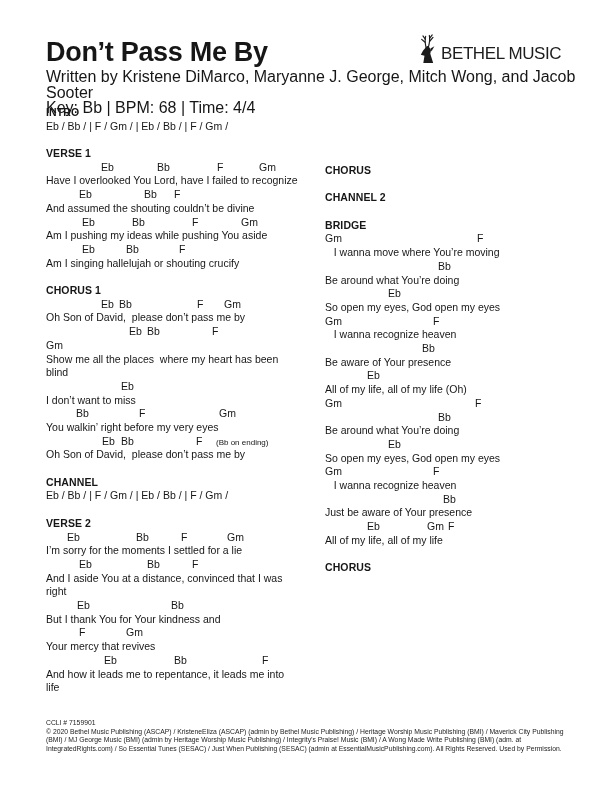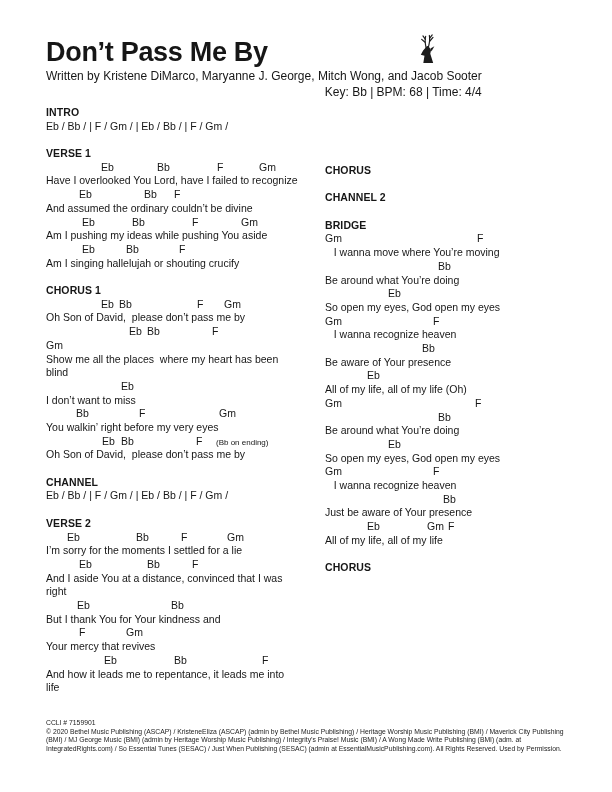--- a/index.html
+++ b/index.html
@@ -7,21 +7,21 @@
     position:relative;
     width:612px;height:792px;
     background:#fff;
     font-family:"Liberation Sans",sans-serif;
     color:#161616;
     overflow:hidden;
   }
   
   #header{position:absolute;left:46px;top:39px;}
   #song-title{font-size:27px;line-height:27px;font-weight:bold;letter-spacing:-0.3px;margin:0;}
-  .subline{font-size:12px;line-height:15.5px;text-align:right;}
+  .subline{font-size:16px;line-height:15.5px;}
   #credits{margin-top:3px;}
   
   #logo{position:absolute;left:417px;top:34px;display:flex;align-items:flex-end;}
   #logo svg{display:block;}
   #logo-text{font-size:17px;line-height:17px;letter-spacing:-0.4px;margin-left:4px;margin-bottom:1px;color:#1c1c1c;}
   
   .col{position:absolute;width:282px;}
   #col-left{left:46px;top:106px;}
   #col-right{left:325px;top:164px;}
   .section{margin-bottom:13.7px;}
@@ -53,33 +53,34 @@
           <path d="M8 8.5 L4.5 5.5"></path>
           <path d="M8.4 5.5 L5.8 2"></path>
           <path d="M11.4 14 C12.4 10 13.4 6.5 12.4 1.5"></path>
           <path d="M12.8 7.5 L16.2 3.5"></path>
           <path d="M12.6 4.5 L15.4 1"></path>
         </g>
         <path d="M10 12.5 L6 17 L3.6 21.5 L7.4 22.5 L6.2 30 L16.4 30 L13.4 20.5 L14.2 16.5 L11.6 12.8 Z" fill="#1c1c1c"></path>
         <path d="M13.6 15 L17.6 12.6 L14.6 18.2 Z" fill="#1c1c1c"></path>
       </svg>
     </span>
+    <span id="logo-text">BETHEL MUSIC</span>
   </div>
 
   <div id="col-left" class="col">
       <div class="section">
         <div class="heading">INTRO</div>
         <div class="line lyric">Eb / Bb / | F / Gm / | Eb / Bb / | F / Gm /</div>
       </div>
       <div class="section">
         <div class="heading">VERSE 1</div>
         <div class="line chords"><span class="chord" style="left: 55px;">Eb</span><span class="chord" style="left: 111px;">Bb</span><span class="chord" style="left: 171px;">F</span><span class="chord" style="left: 213px;">Gm</span></div>
         <div class="line lyric">Have I overlooked You Lord, have I failed to recognize</div>
         <div class="line chords"><span class="chord" style="left: 33px;">Eb</span><span class="chord" style="left: 98px;">Bb</span><span class="chord" style="left: 128px;">F</span></div>
-        <div class="line lyric">And assumed the ordinary couldn’t be divine</div>
+        <div class="line lyric">And assumed the shouting couldn’t be divine</div>
         <div class="line chords"><span class="chord" style="left: 36px;">Eb</span><span class="chord" style="left: 86px;">Bb</span><span class="chord" style="left: 146px;">F</span><span class="chord" style="left: 195px;">Gm</span></div>
         <div class="line lyric">Am I pushing my ideas while pushing You aside</div>
         <div class="line chords"><span class="chord" style="left: 36px;">Eb</span><span class="chord" style="left: 80px;">Bb</span><span class="chord" style="left: 133px;">F</span></div>
         <div class="line lyric">Am I singing hallelujah or shouting crucify</div>
       </div>
       <div class="section">
         <div class="heading">CHORUS 1</div>
         <div class="line chords"><span class="chord" style="left: 55px;">Eb</span><span class="chord" style="left: 73px;">Bb</span><span class="chord" style="left: 151px;">F</span><span class="chord" style="left: 178px;">Gm</span></div>
         <div class="line lyric">Oh Son of David,  please don’t pass me by</div>
         <div class="line chords"><span class="chord" style="left: 83px;">Eb</span><span class="chord" style="left: 101px;">Bb</span><span class="chord" style="left: 166px;">F</span></div>

